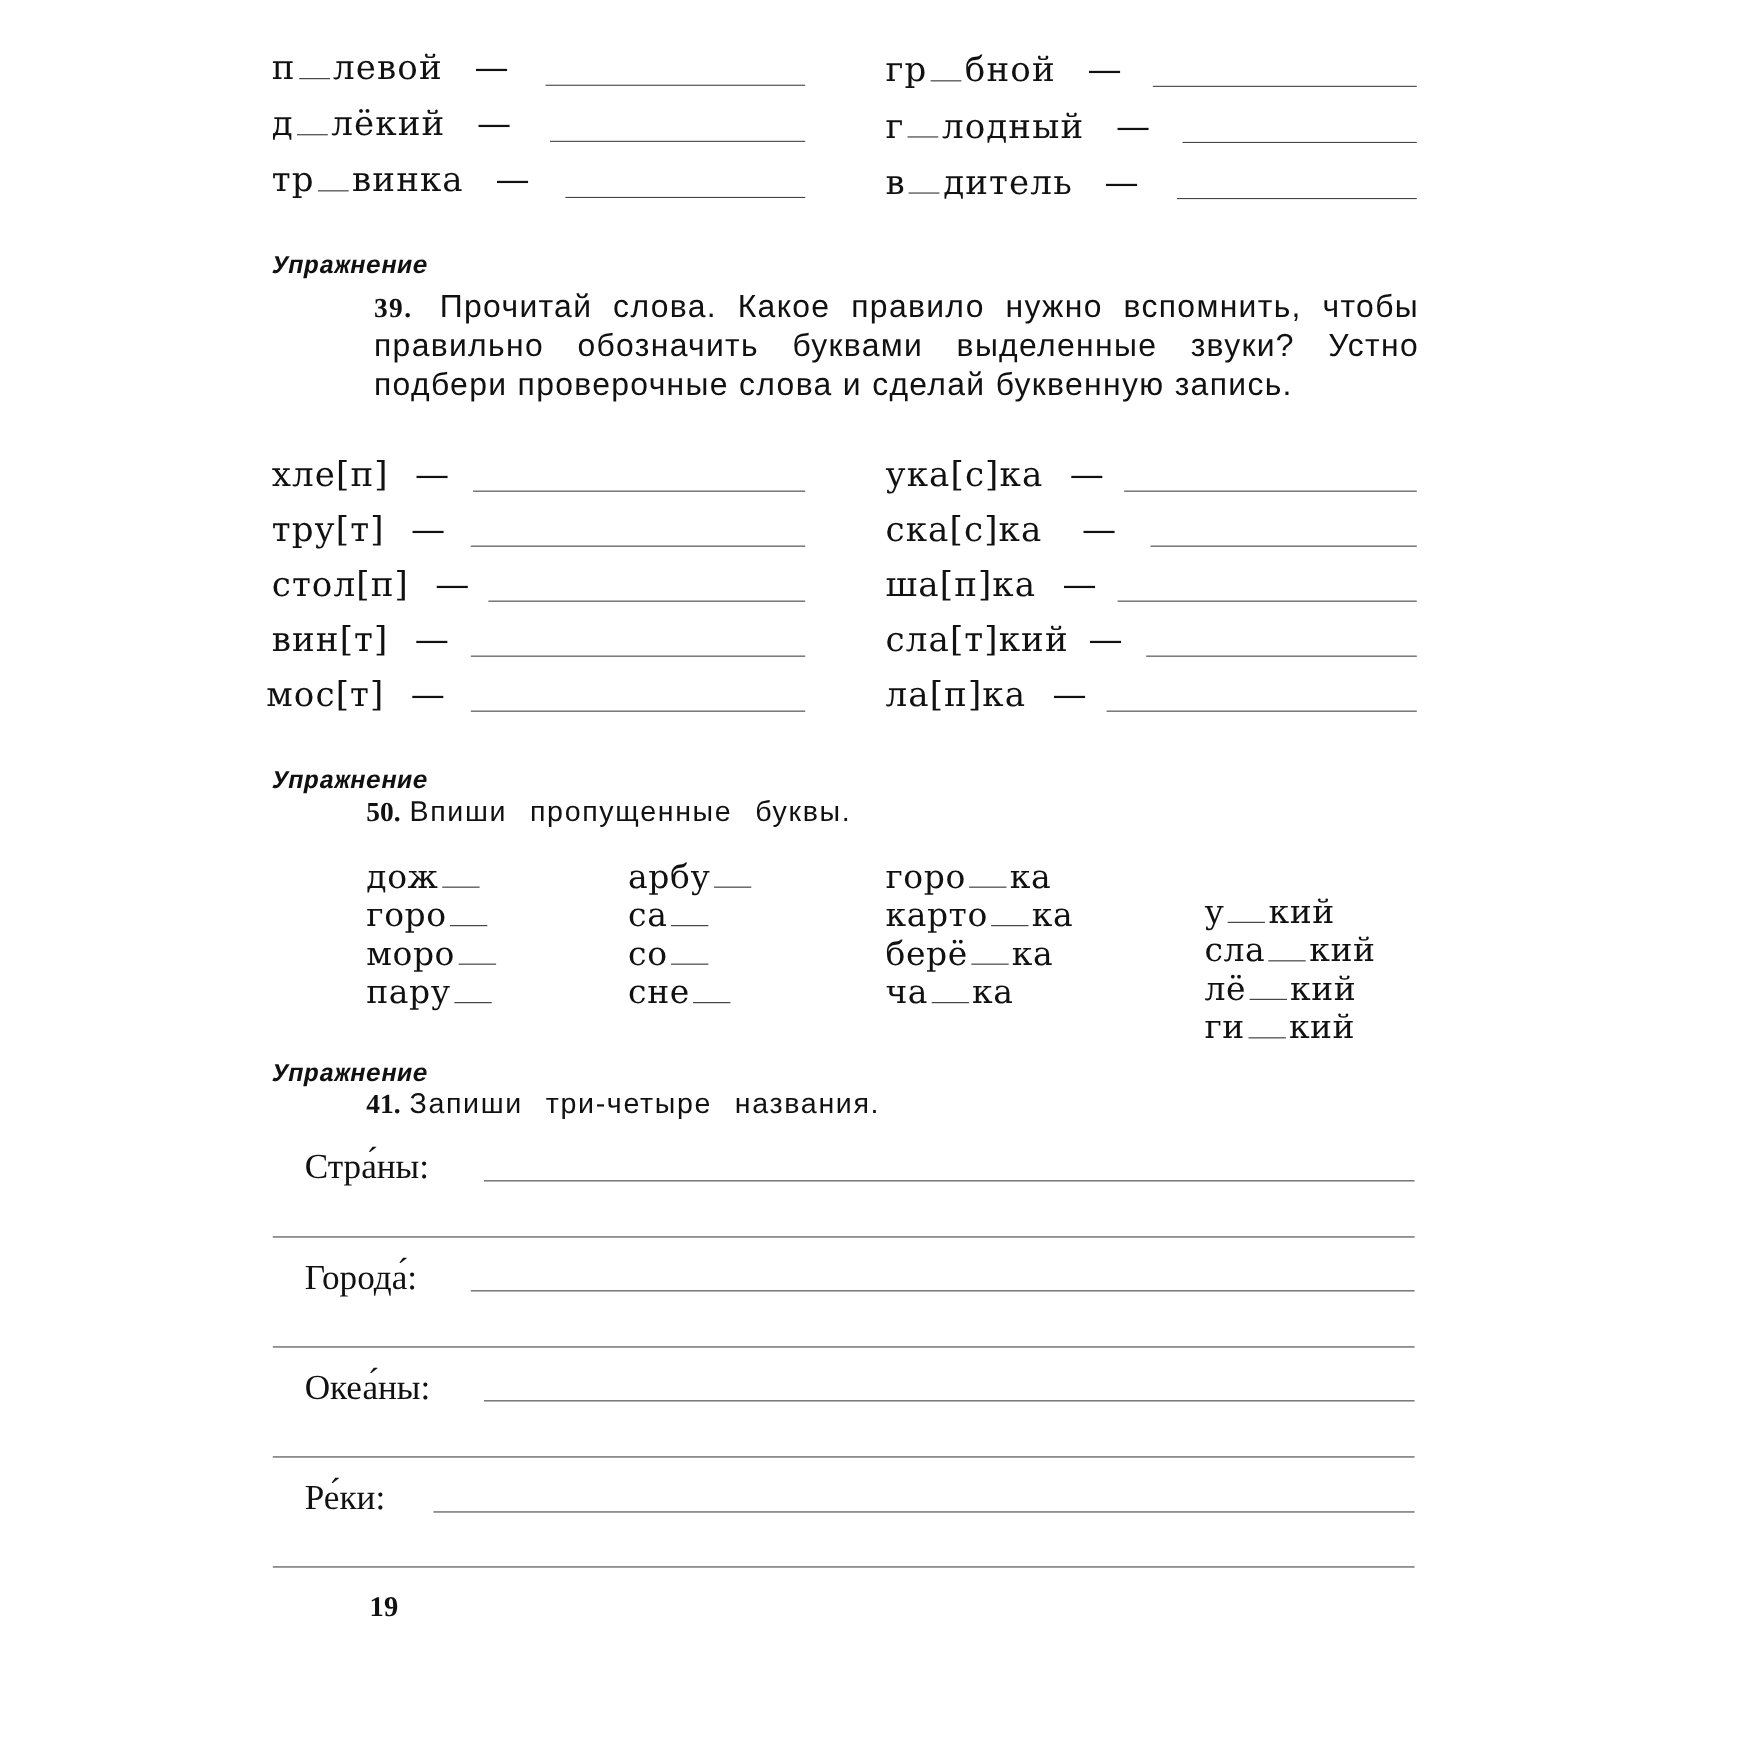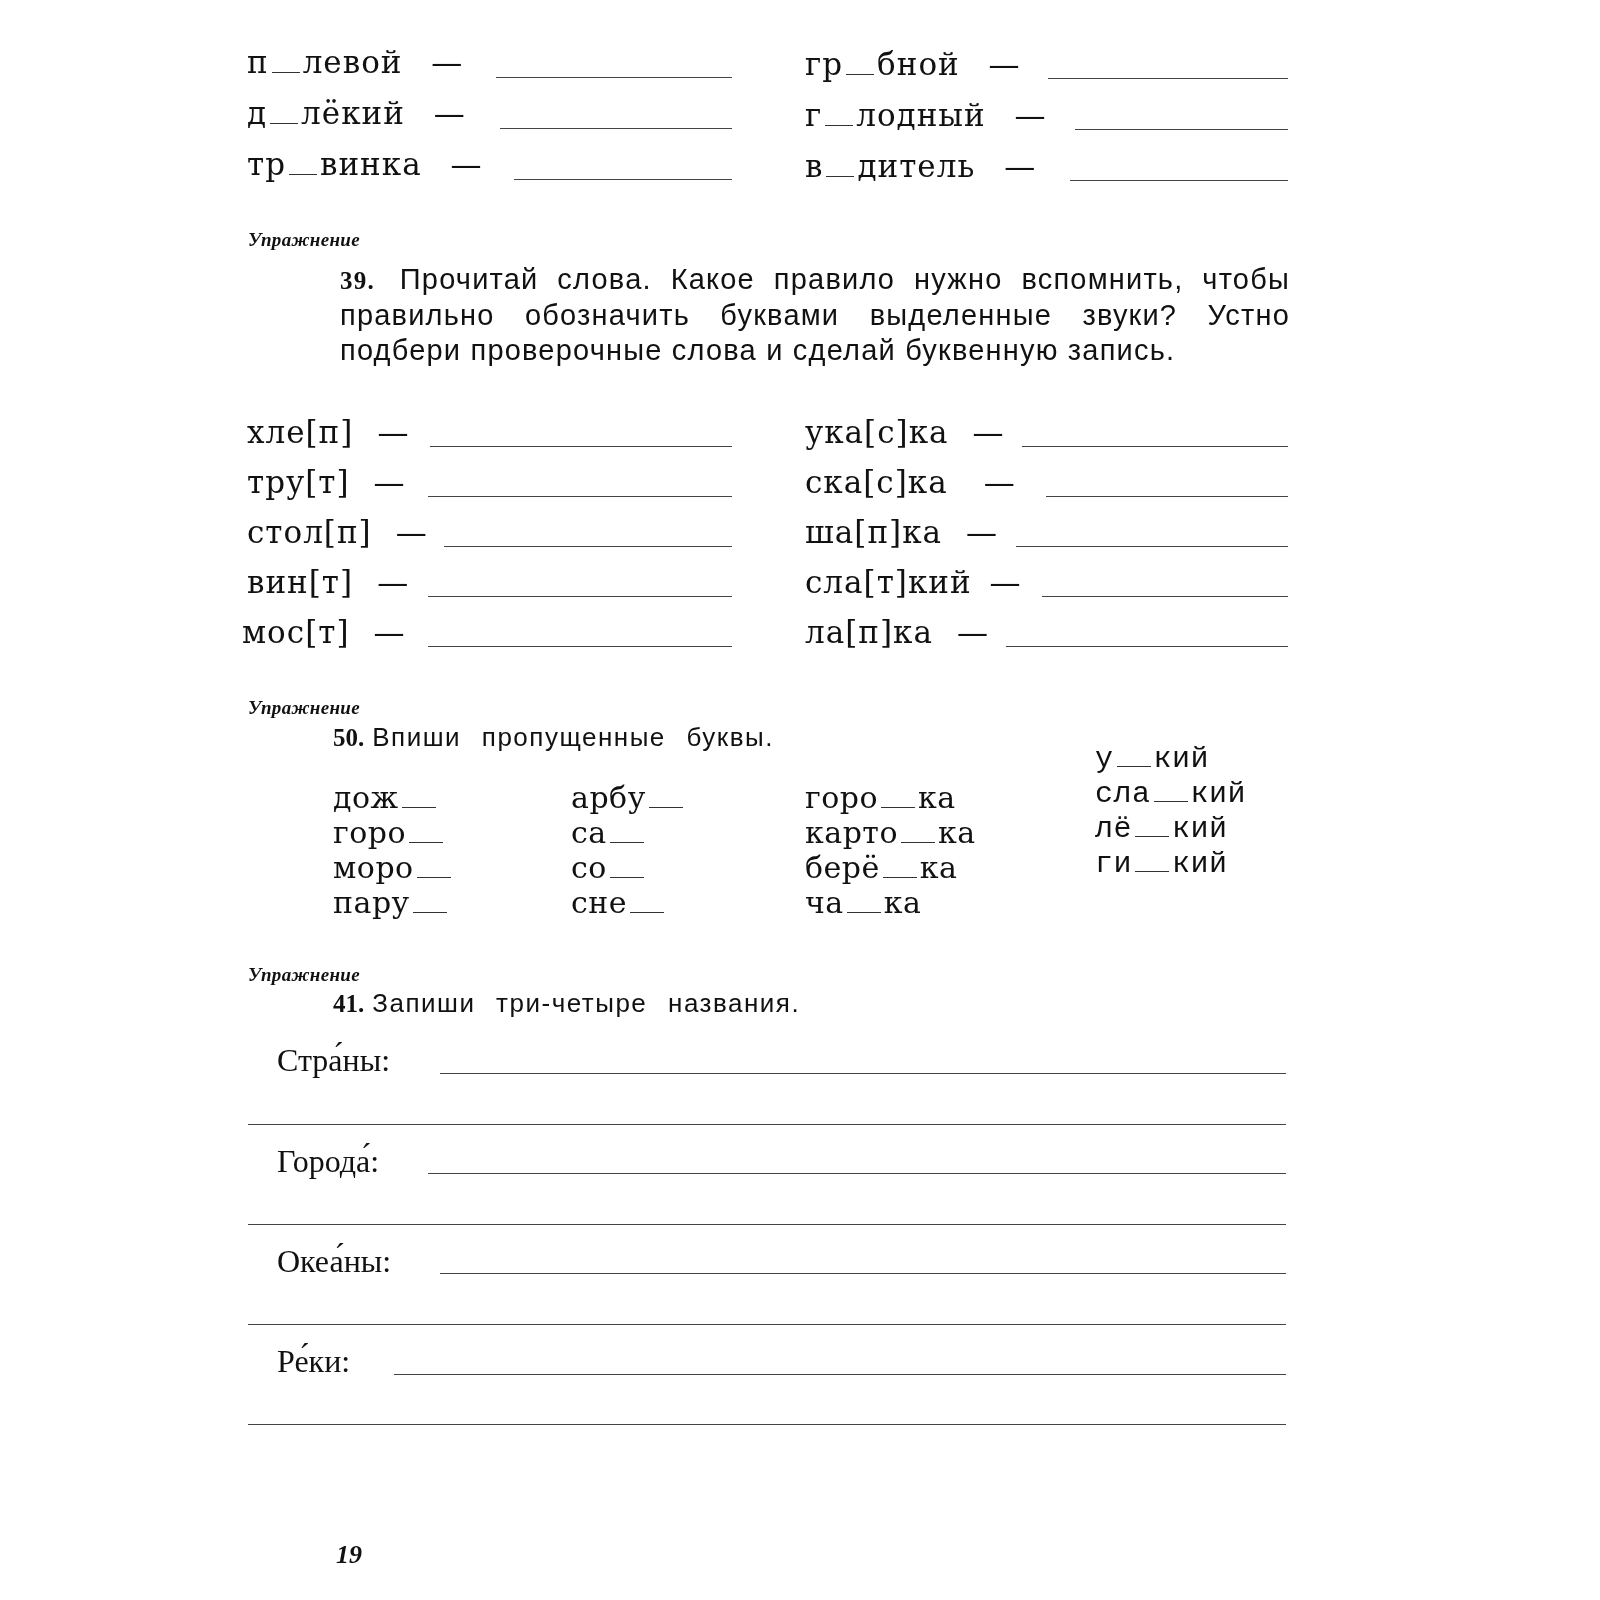--- a/index.html
+++ b/index.html
@@ -7,21 +7,21 @@
   .page { position: absolute; left: 0; top: 0; width: 1600px; height: 1600px; }
   .serif { font-family: "DejaVu Serif", "Liberation Serif", serif; }
   .abs { position: absolute; white-space: nowrap; }
 
   
   .word { font-size: 31px; letter-spacing: 1px; }
   .blank { display: inline-block; border-bottom: 1.5px solid #333; width: 28px; height: 1px; margin: 0 3px; vertical-align: baseline; }
   .dash { font-size: 31px; }
   .line { position: absolute; border-bottom: 1.6px solid #444; height: 0; }
 
-  .ex-label { font-family: Liberation Serif, serif; font-style: italic; font-weight: bold; font-size: 19px; letter-spacing: 0.3px; }
+  .ex-label { font-family: Liberation Mono, monospace; font-style: italic; font-weight: bold; font-size: 23px; letter-spacing: 0.3px; }
   .ex-num { font-family: "Liberation Serif", "DejaVu Serif", serif; font-weight: bold; font-size: 25px; }
   .ex-text { font-family: "Liberation Sans", "DejaVu Sans", sans-serif; font-size: 26px; letter-spacing: 1.5px; }
   .para { position: absolute; left: 340px; top: 262px; width: 950px; font-family: "Liberation Sans", "DejaVu Sans", sans-serif; font-size: 29px; line-height: 35px; letter-spacing: 1.2px; text-align: justify; }
   .para .ex-num { margin-right: 6px; }
 
   .grid40 { font-size: 30px; line-height: 35px; letter-spacing: 0.5px; }
   .cat-label { font-family: "Liberation Serif", "DejaVu Serif", serif; font-size: 32px; }
   .pagenum { font-family: "Liberation Serif", "DejaVu Serif", serif; font-weight: bold; font-size: 26px; }
 </style>
 </head>
@@ -126,21 +126,21 @@
       <div><span>сне</span><span class="blank" style="width:34px;"></span></div>
     </div>
 
     <div class="abs serif grid40" style="left:805px; top:780px;">
       <div><span>горо</span><span class="blank" style="width:34px;"></span><span>ка</span></div>
       <div><span>карто</span><span class="blank" style="width:34px;"></span><span>ка</span></div>
       <div><span>берё</span><span class="blank" style="width:34px;"></span><span>ка</span></div>
       <div><span>ча</span><span class="blank" style="width:34px;"></span><span>ка</span></div>
     </div>
 
-    <div class="abs serif grid40" style="left:1095px; top:742px;font-family:Liberation Mono, monospace;">
+    <div class="abs serif grid40" style="left:1095px; top:812px;">
       <div><span>у</span><span class="blank" style="width:34px;"></span><span>кий</span></div>
       <div><span>сла</span><span class="blank" style="width:34px;"></span><span>кий</span></div>
       <div><span>лё</span><span class="blank" style="width:34px;"></span><span>кий</span></div>
       <div><span>ги</span><span class="blank" style="width:34px;"></span><span>кий</span></div>
     </div>
   </div>
 
   <div>
     <div class="abs ex-label" style="left:248px; top:964px;">Упражнение</div>
     <div class="abs" style="left:333px; top:988px;">
@@ -158,14 +158,14 @@
 
     <div class="abs cat-label" style="left:277px; top:1243px;">Океа́ны:</div>
     <div class="line" style="left:440px; top:1273px; width:846px;"></div>
     <div class="line" style="left:248px; top:1324px; width:1038px;"></div>
 
     <div class="abs cat-label" style="left:277px; top:1343px;">Ре́ки:</div>
     <div class="line" style="left:394px; top:1374px; width:892px;"></div>
     <div class="line" style="left:248px; top:1424px; width:1038px;"></div>
   </div>
 
-  <div class="abs pagenum" style="left:336px; top:1540px;font-style:italic;">19</div>
+  <div class="abs pagenum" style="left:336px; top:1446px;">19</div>
 </div>
 
 </body></html>

